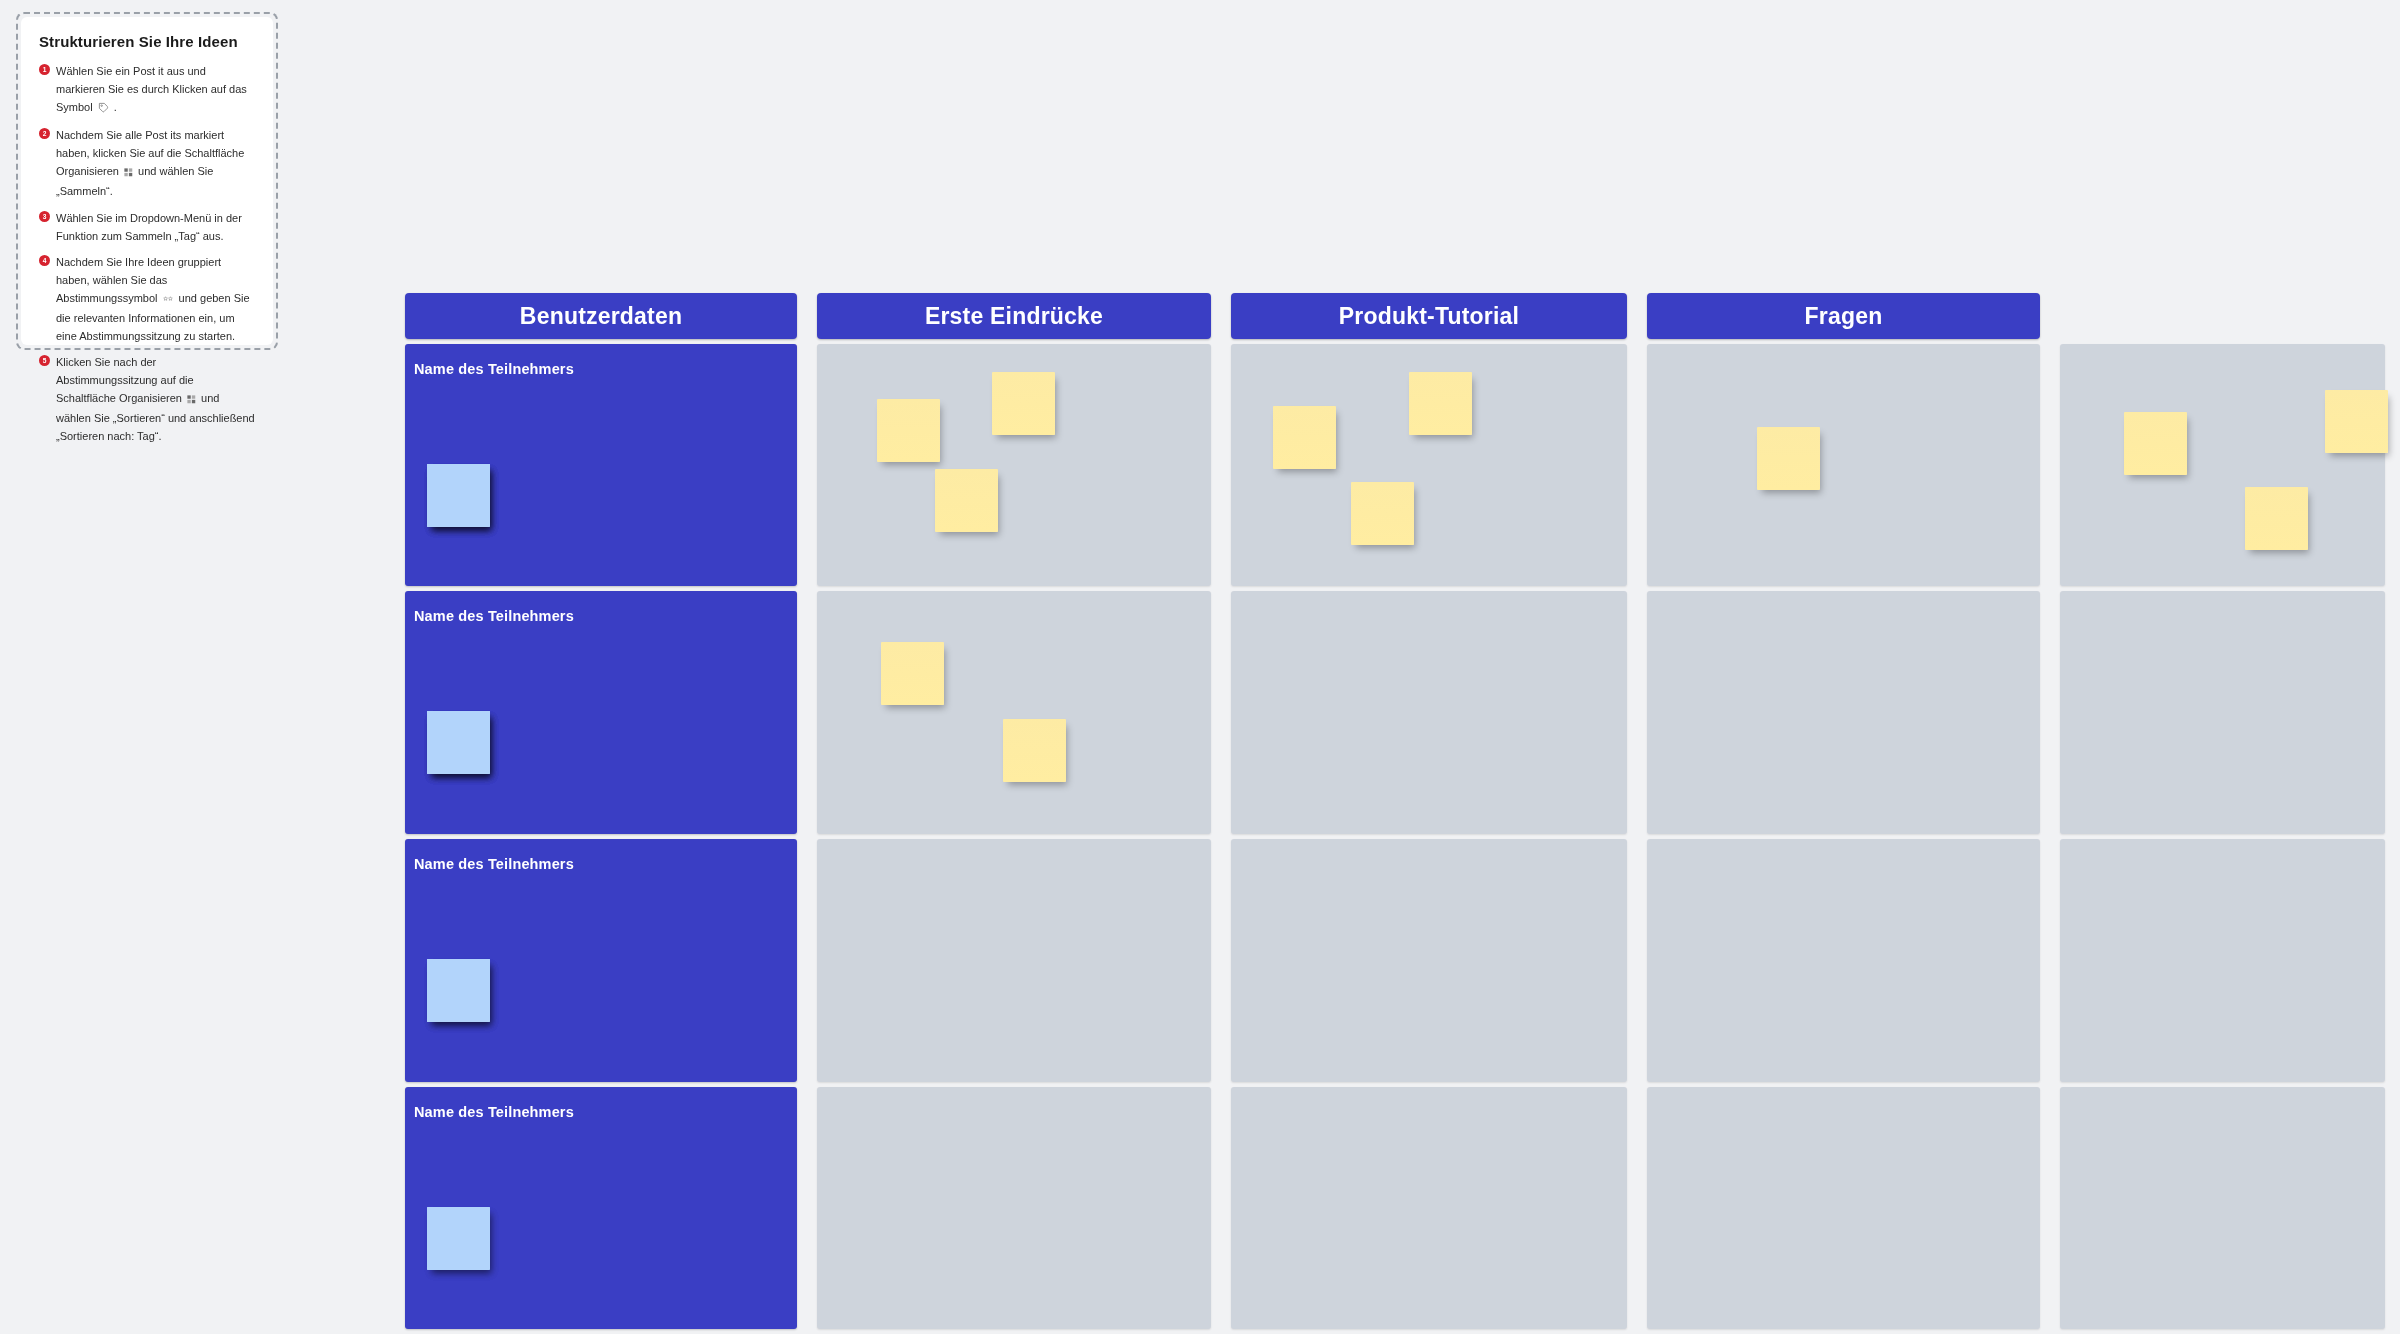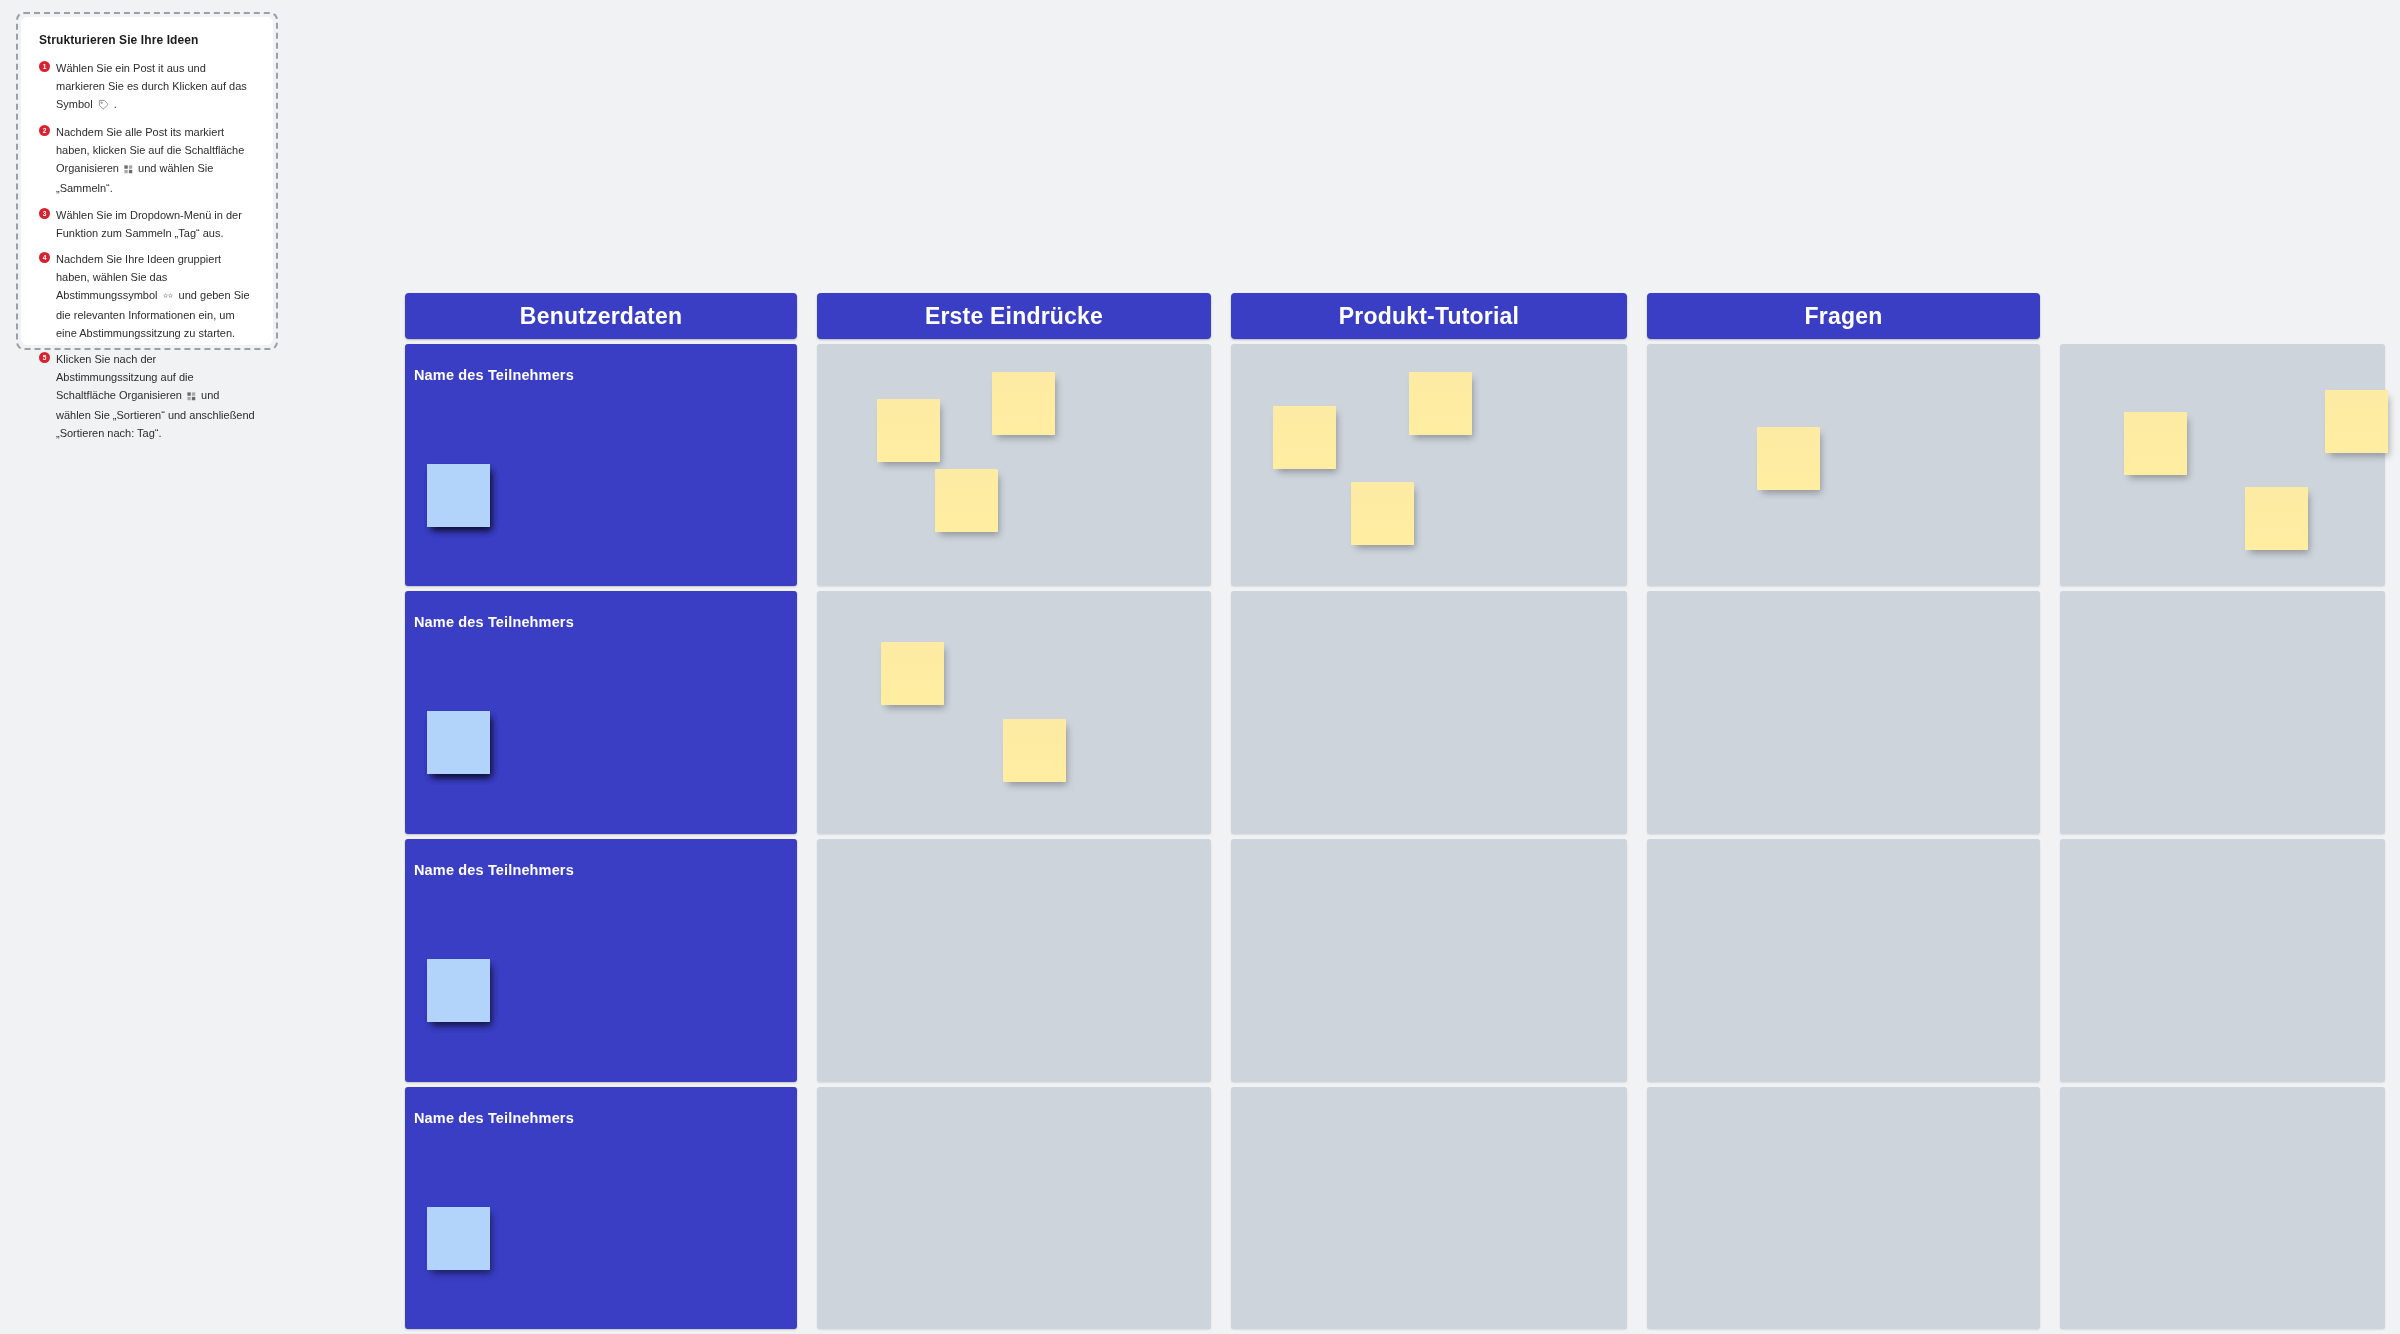--- a/index.html
+++ b/index.html
@@ -20,21 +20,21 @@
     border-radius: 8px;
     padding: 3px;
   }
   .instr-card {
     width: 100%; height: 100%;
     background: #ffffff;
     border-radius: 6px;
     padding: 16px 18px 10px 18px;
   }
   .instr-title {
-    font-size: 12px; font-weight: bold; color: #1b1b1b;
+    font-size: 15px; font-weight: bold; color: #1b1b1b;
     letter-spacing: .1px; margin-bottom: 13px;
   }
   .instr-intro {
     font-size: 7.6px; color: #2c2c2c; line-height: 1.62;
     margin-bottom: 11px;
   }
   .steps { list-style: none; }
   .step { display: flex; gap: 6px; margin-bottom: 9px; }
   .step-num {
     flex: 0 0 auto;
@@ -80,21 +80,21 @@
   .r2 { height: 243px; }
   .r3 { height: 242px; }
 
   .name-cell {
     background: #3a3ec4;
     border-radius: 3px;
     position: relative;
     box-shadow: 0 1px 2px rgba(0,0,0,.2);
   }
   .name-label {
-    position: absolute; left: 9px; top: 23px;
+    position: absolute; left: 9px; top: 17px;
     color: #ffffff; font-size: 14.5px; font-weight: bold;
     letter-spacing: .15px;
   }
   .gray-cell {
     background: #ced4dc;
     border-radius: 3px;
     position: relative;
     box-shadow: 0 1px 2px rgba(0,0,0,.10);
   }
 

